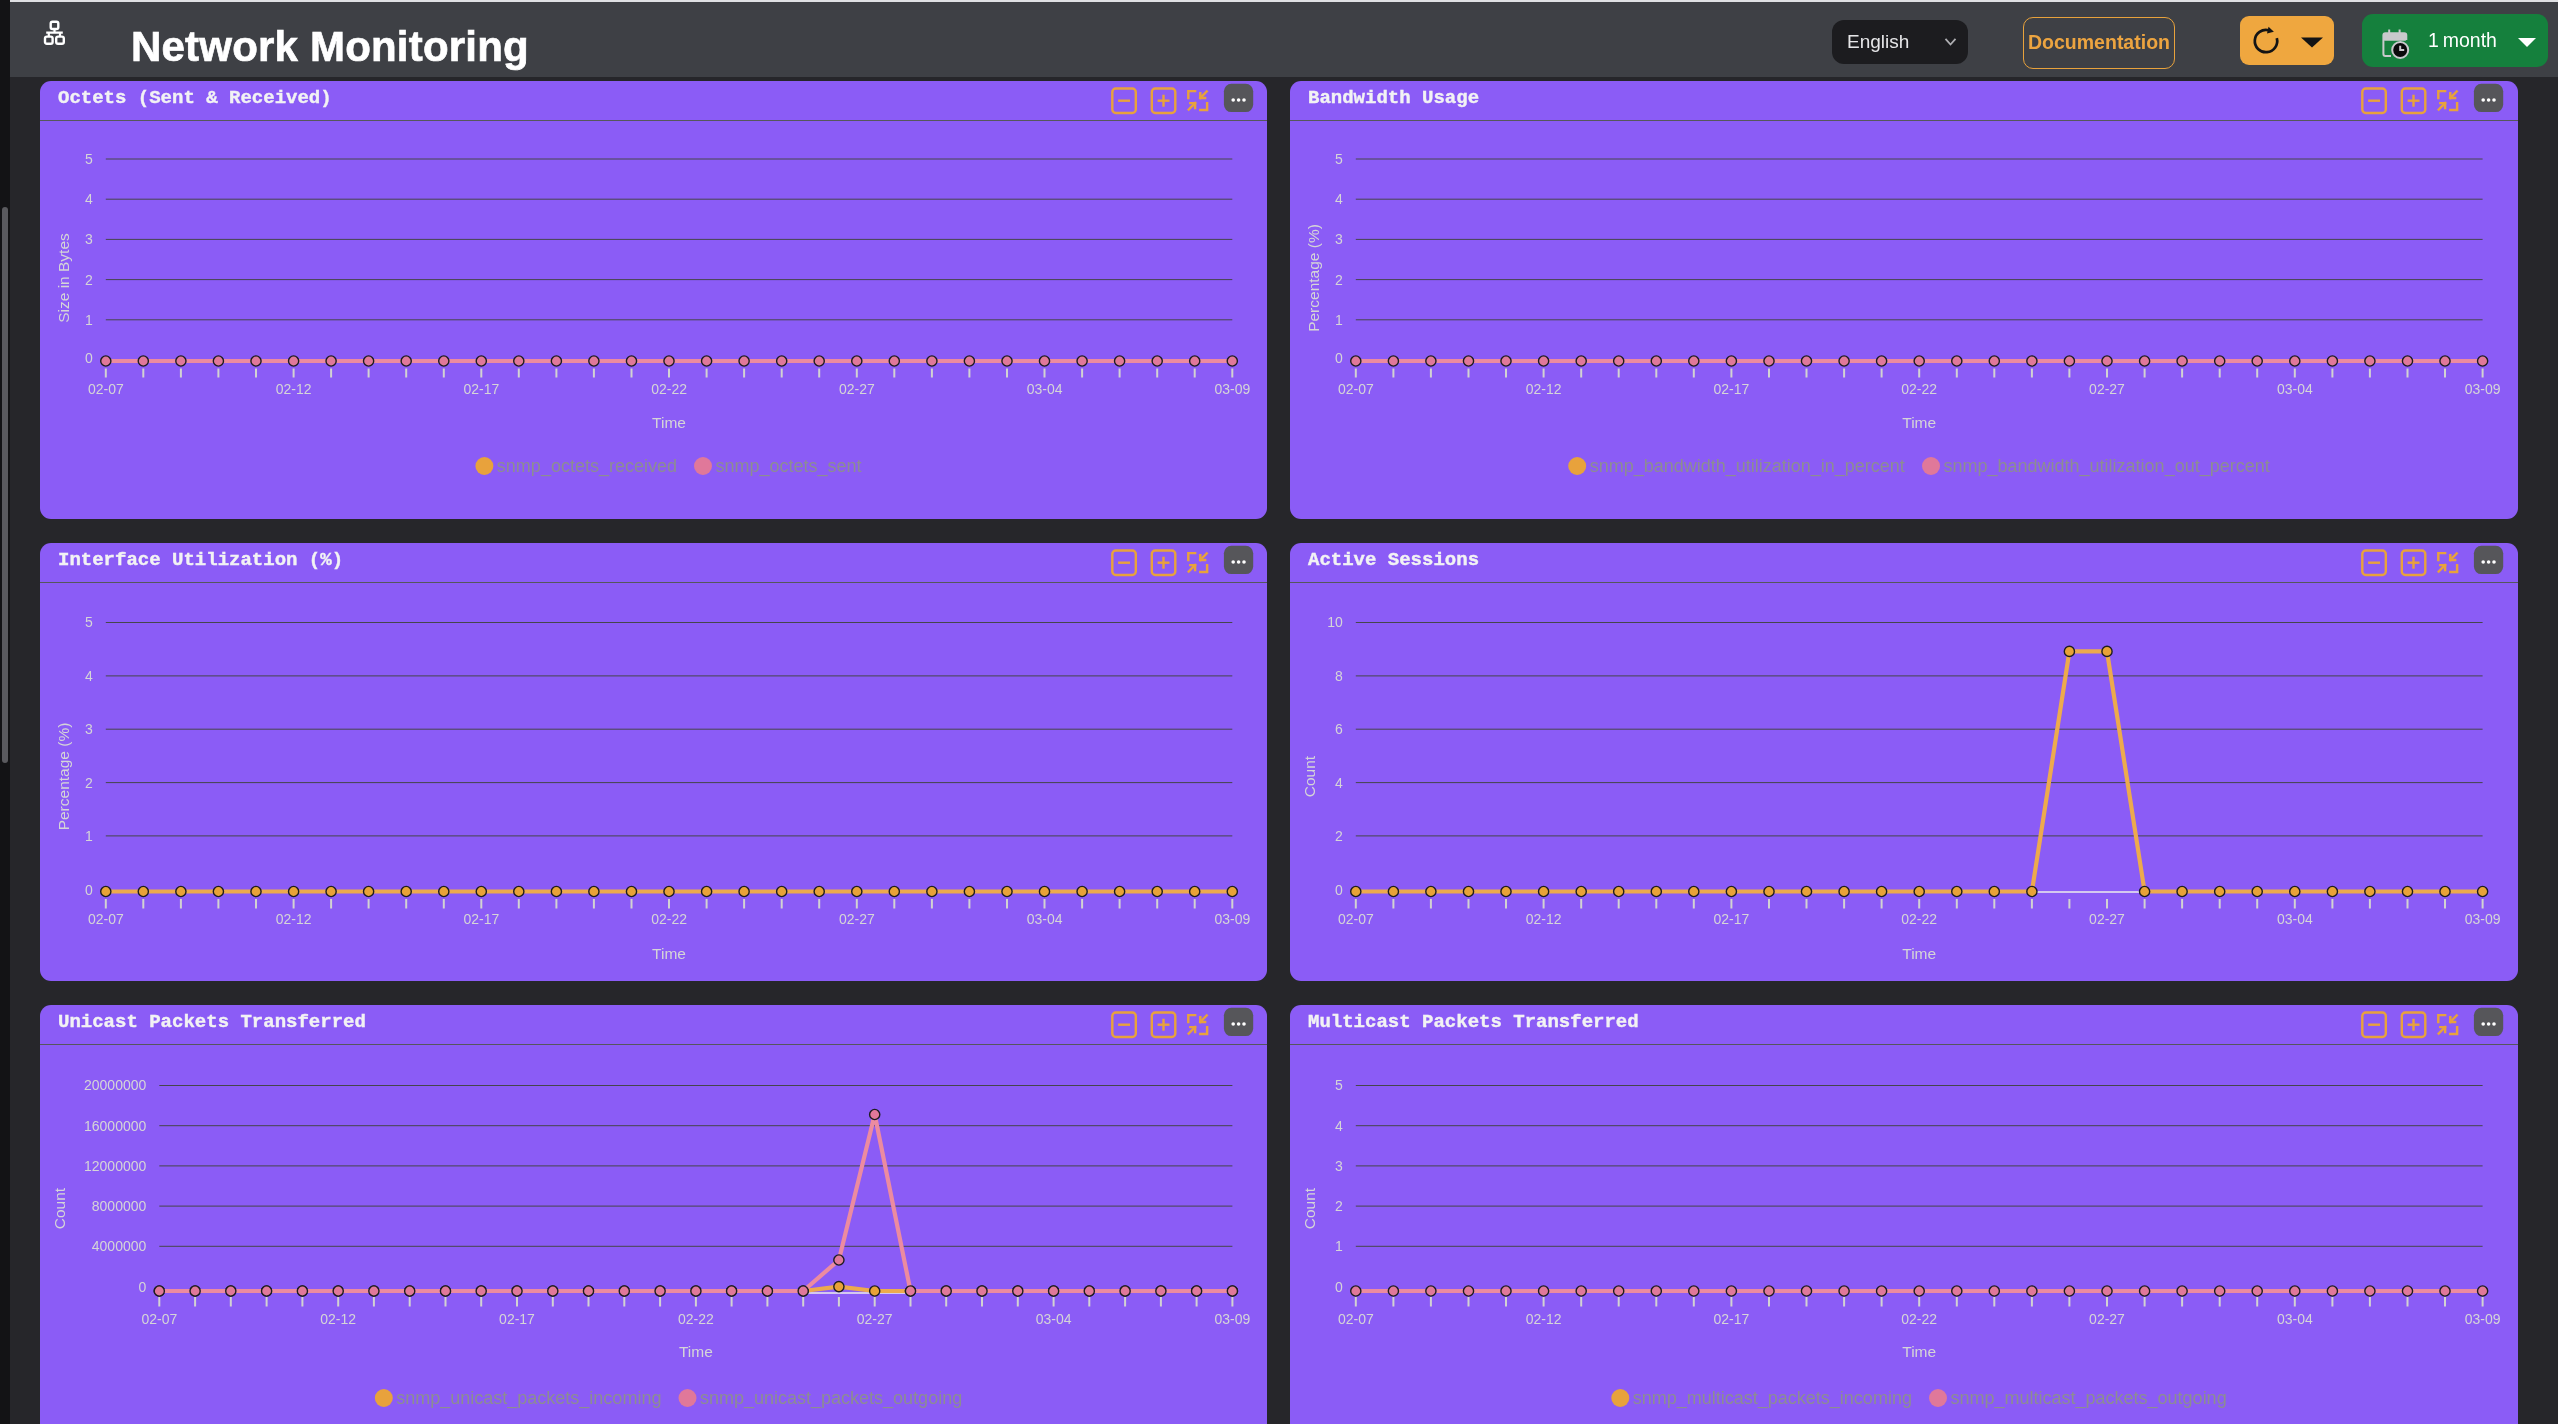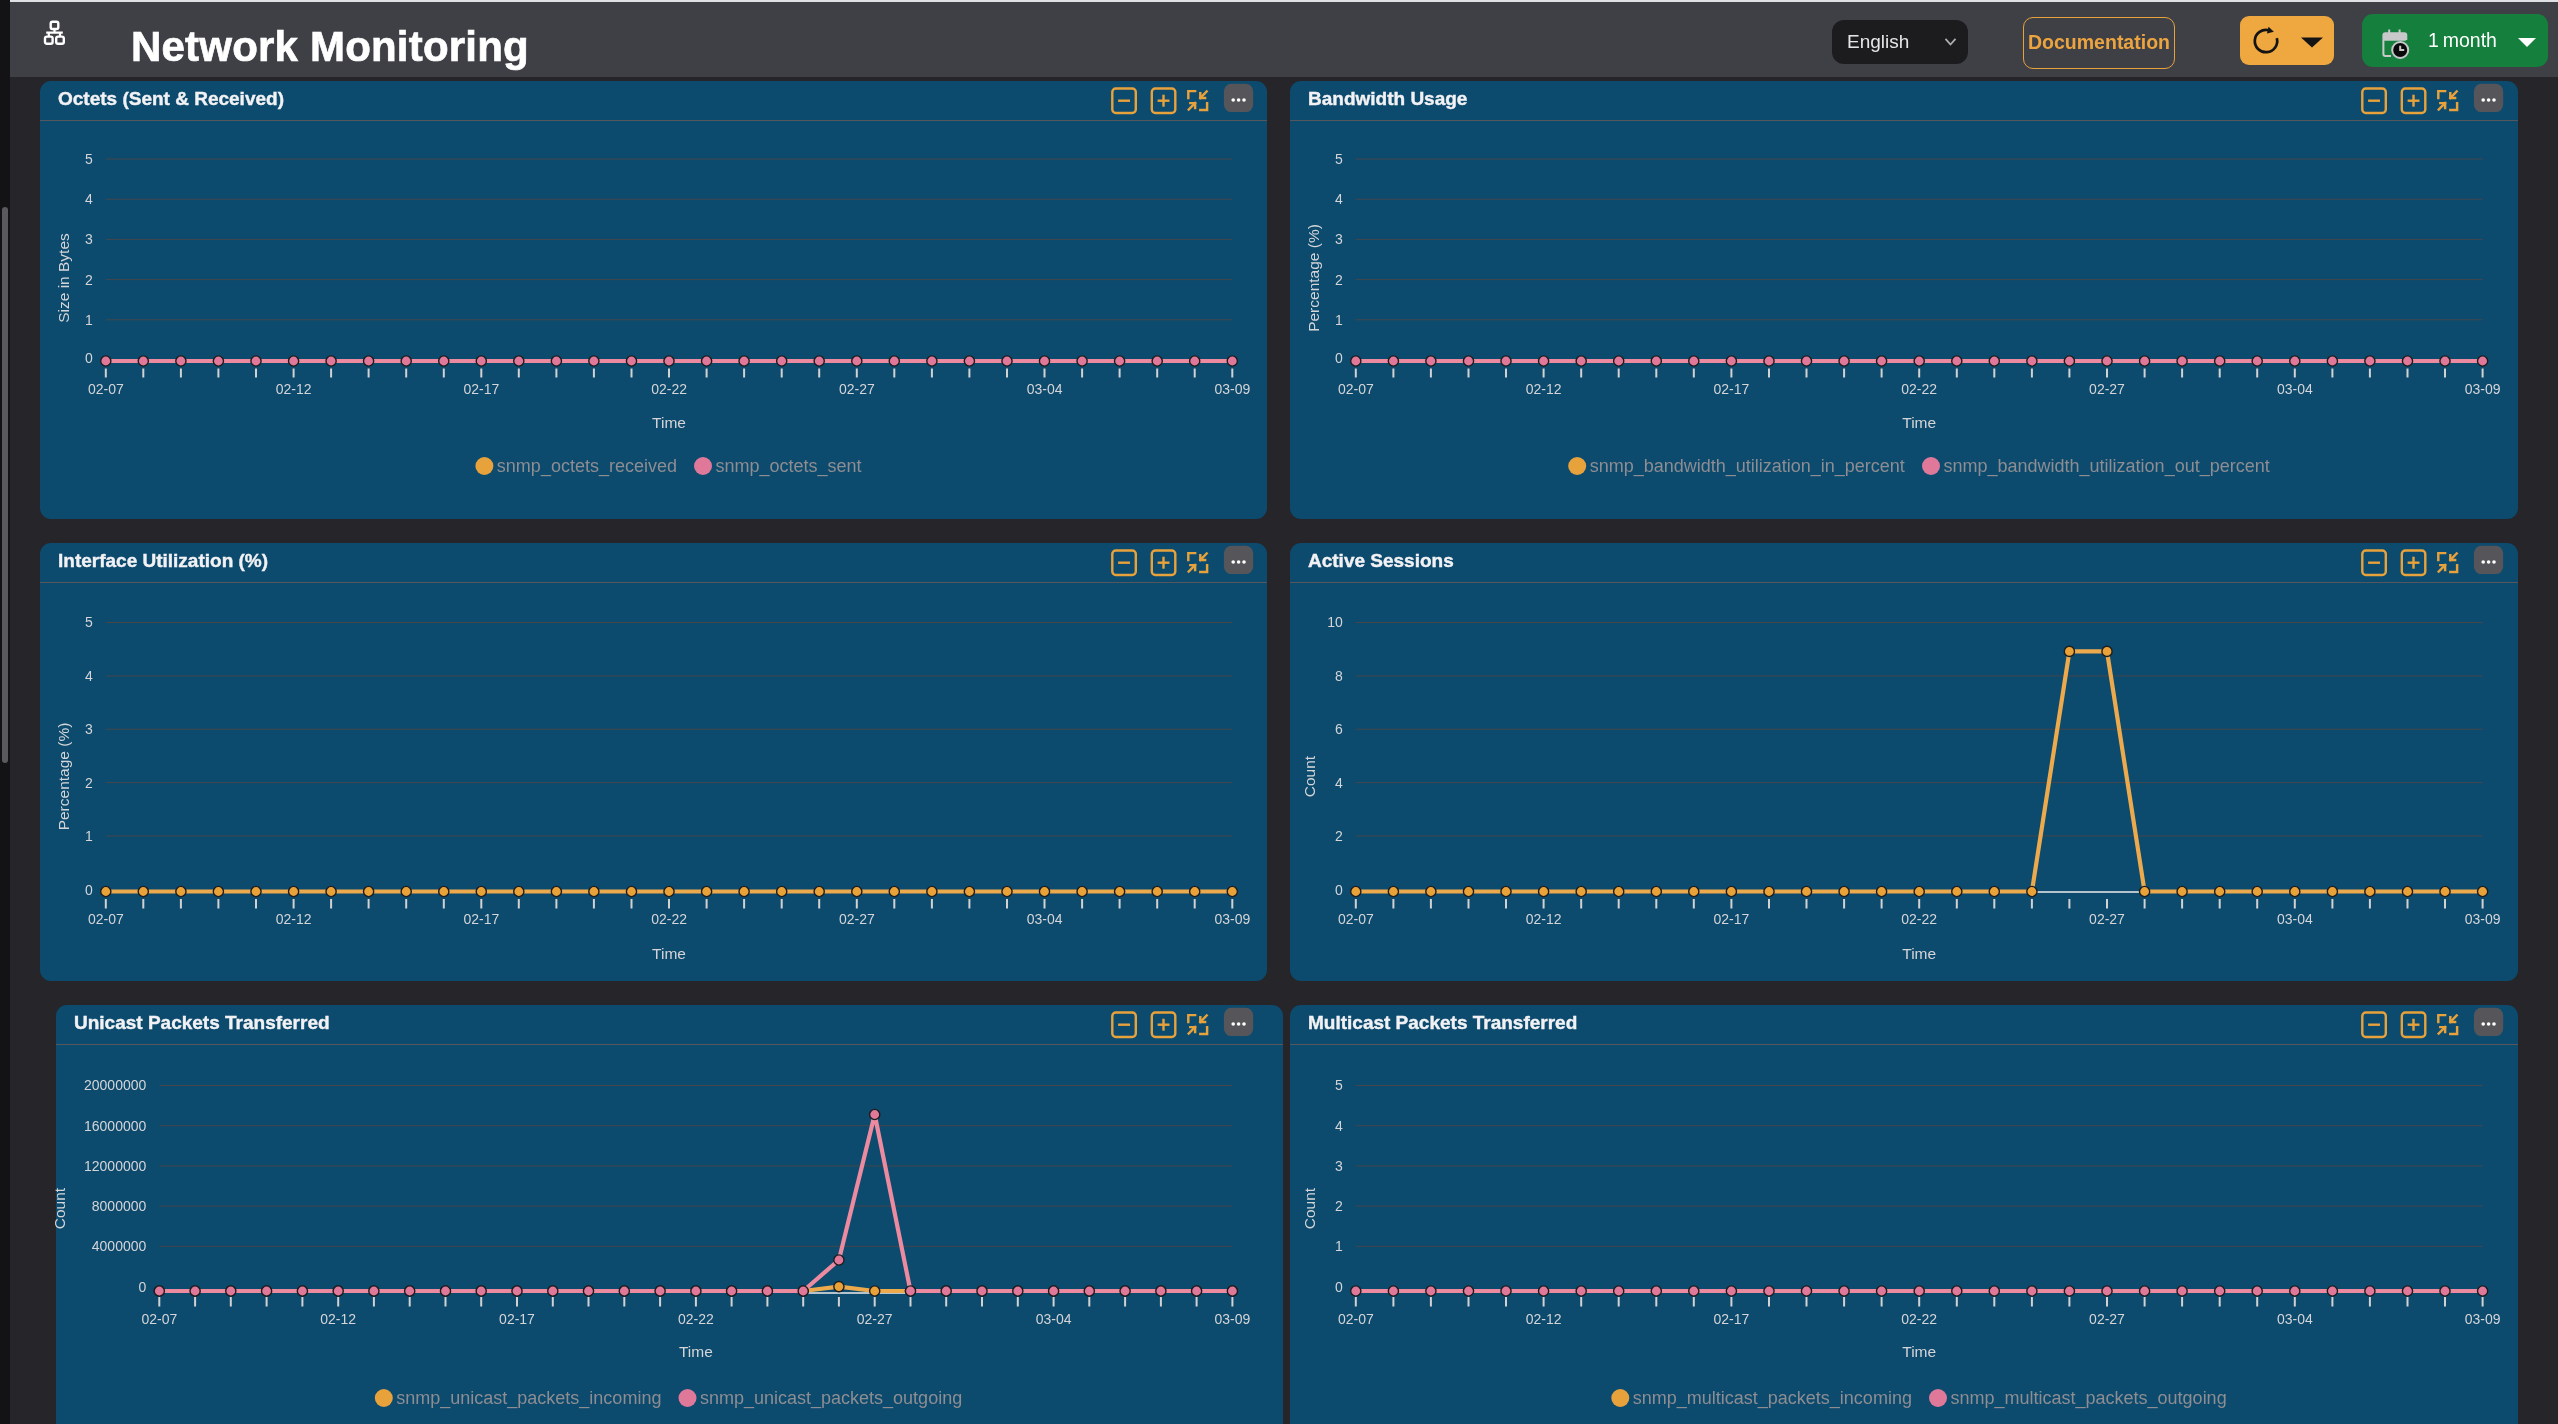--- a/index.html
+++ b/index.html
@@ -11,21 +11,21 @@
 #langsel { position:absolute; left:1832px; top:20px; width:136px; height:44px; background:#1c1c1f;
   border-radius:12px; color:#e6e6e8; font-size:19px; line-height:44px; padding-left:15px; }
 #langsel svg { position:absolute; right:11px; top:17px; }
 #docbtn { position:absolute; left:2023px; top:17px; width:152px; height:52px; border:1.6px solid #e8a23c;
   border-radius:10px; color:#eca440; font-size:19.5px; font-weight:bold; text-align:center; line-height:48px; }
 #refbtn { position:absolute; left:2240px; top:16px; width:94px; height:49px; background:#efa73f; border-radius:9px; }
 #datebtn { position:absolute; left:2362px; top:14px; width:186px; height:53px; background:#15803d; border-radius:11px;padding-left:31px; }
 #datebtn span { position:absolute; left:66px; top:15px; font-size:19.5px; color:#ffffff; }
 #datebtn .caret { position:absolute; left:156px; top:24px; width:0; height:0;
   border-left:9px solid transparent; border-right:9px solid transparent; border-top:9.5px solid #ffffff; }
-.panel { position:absolute; background:#0c4a6e; border-radius:11px; }
+.panel { position:absolute; background:#8b5cf6; border-radius:11px;font-family:Liberation Mono, monospace; }
 .phead { position:absolute; left:0; top:0; right:0; height:40px; border-bottom:1px solid #56575c; }
 .phead h2 { position:absolute; left:18px; top:0; height:40px; line-height:35px; font-size:19px; color:#f2f2f4; font-weight:bold; -webkit-text-stroke:0.4px #f2f2f4; }
 #overlay { position:absolute; left:0; top:0; }
 </style></head>
 <body>
 <div id="topbar"></div>
 <div style="position:absolute;left:8px;top:0;width:2550px;height:2px;background:#dfe0e3"></div>
 <div id="sbtrack"></div>
 <div id="sbthumb"></div>
 <div id="title">Network Monitoring</div>
@@ -76,21 +76,21 @@
 <div class="panel" style="left:40px;top:543px;width:1227px;height:438px">
     <div class="phead">
       <h2>Interface Utilization (%)</h2>
     </div>
   </div>
 <div class="panel" style="left:1290px;top:543px;width:1228px;height:438px">
     <div class="phead">
       <h2>Active Sessions</h2>
     </div>
   </div>
-<div class="panel" style="left:56px;top:1005px;width:1227px;height:419px;border-bottom-left-radius:0;border-bottom-right-radius:0">
+<div class="panel" style="left:40px;top:1005px;width:1227px;height:419px;border-bottom-left-radius:0;border-bottom-right-radius:0">
     <div class="phead">
       <h2>Unicast Packets Transferred</h2>
     </div>
   </div>
 <div class="panel" style="left:1290px;top:1005px;width:1228px;height:419px;border-bottom-left-radius:0;border-bottom-right-radius:0">
     <div class="phead">
       <h2>Multicast Packets Transferred</h2>
     </div>
   </div>
 <svg id="overlay" width="2558" height="1424" viewBox="0 0 2558 1424">

